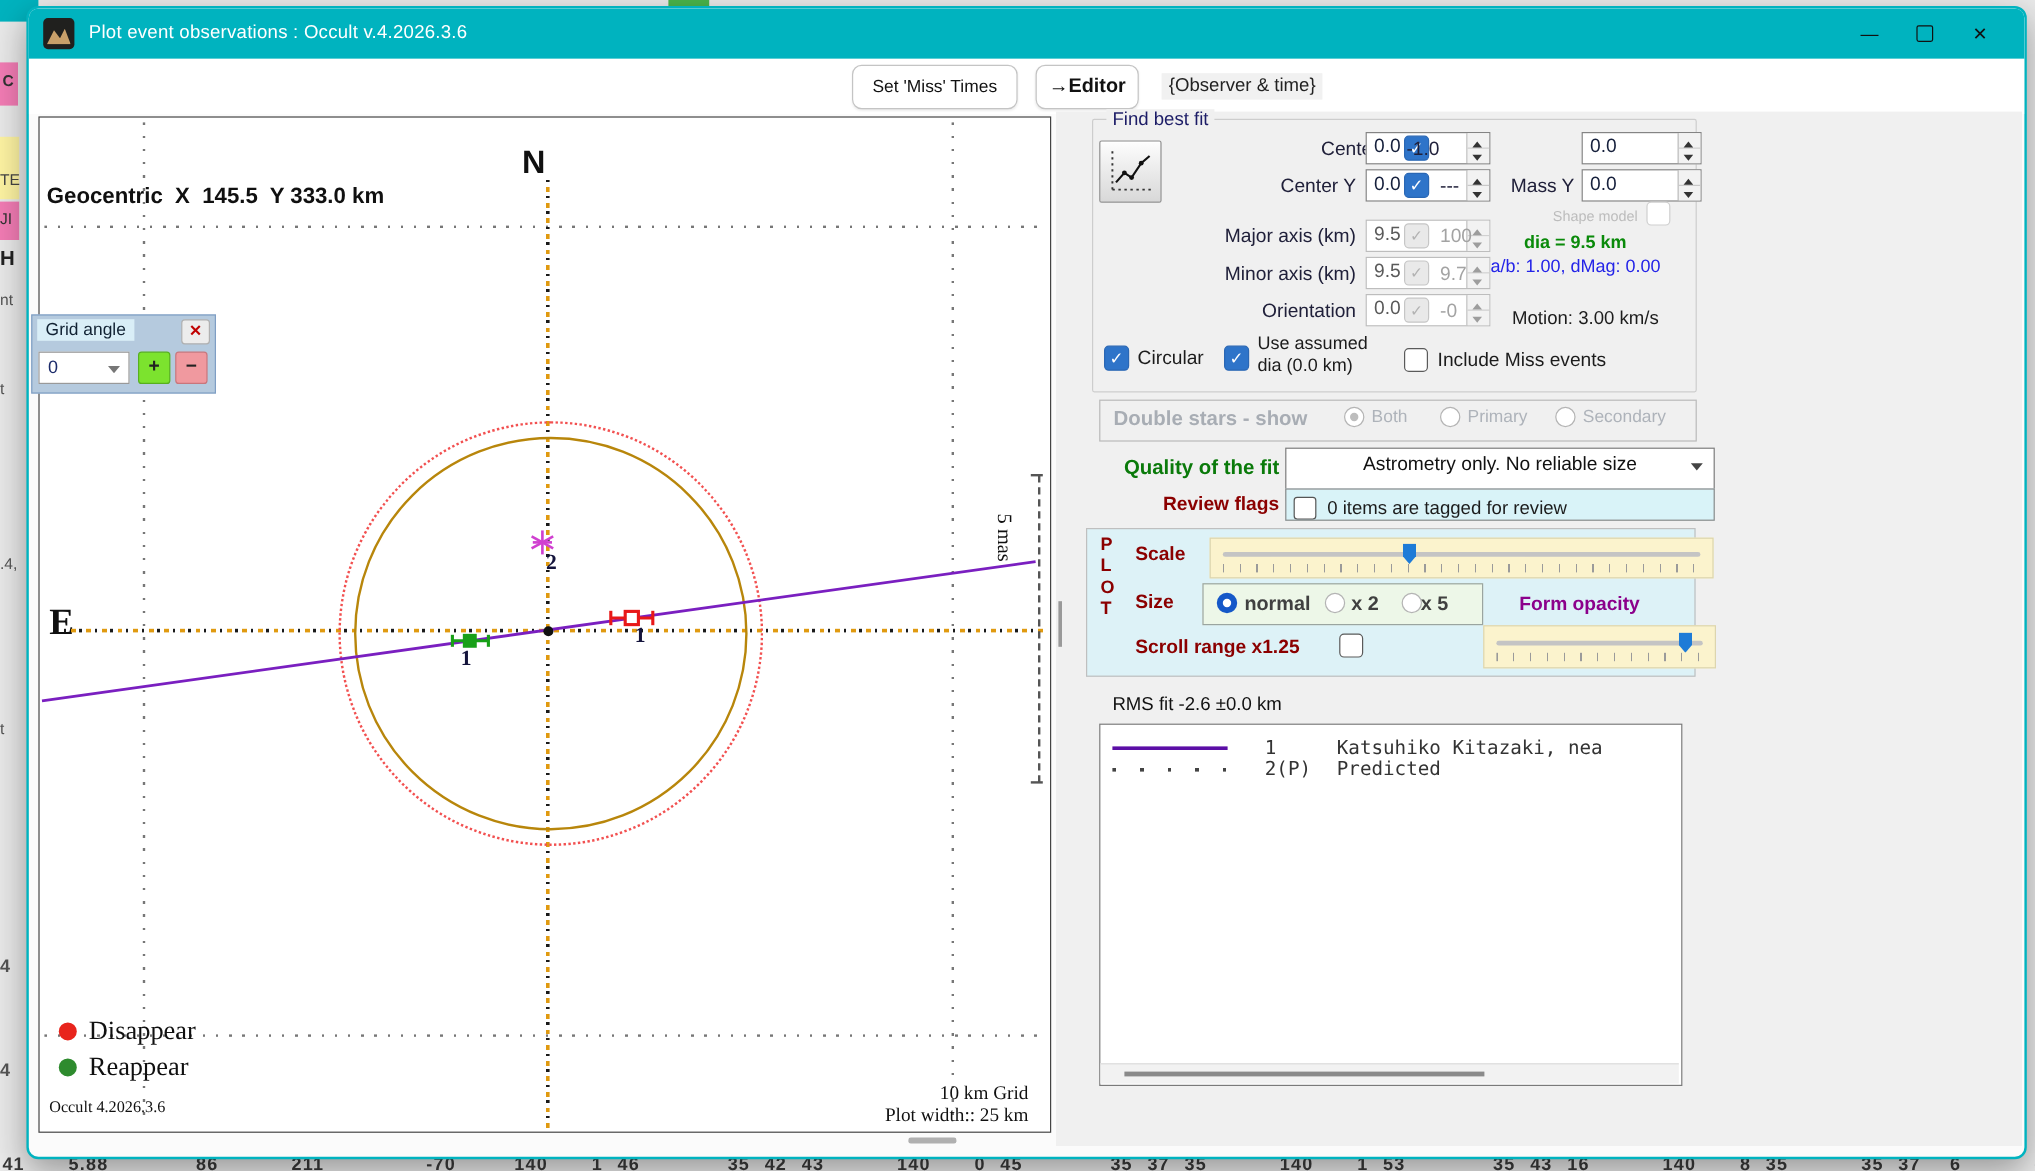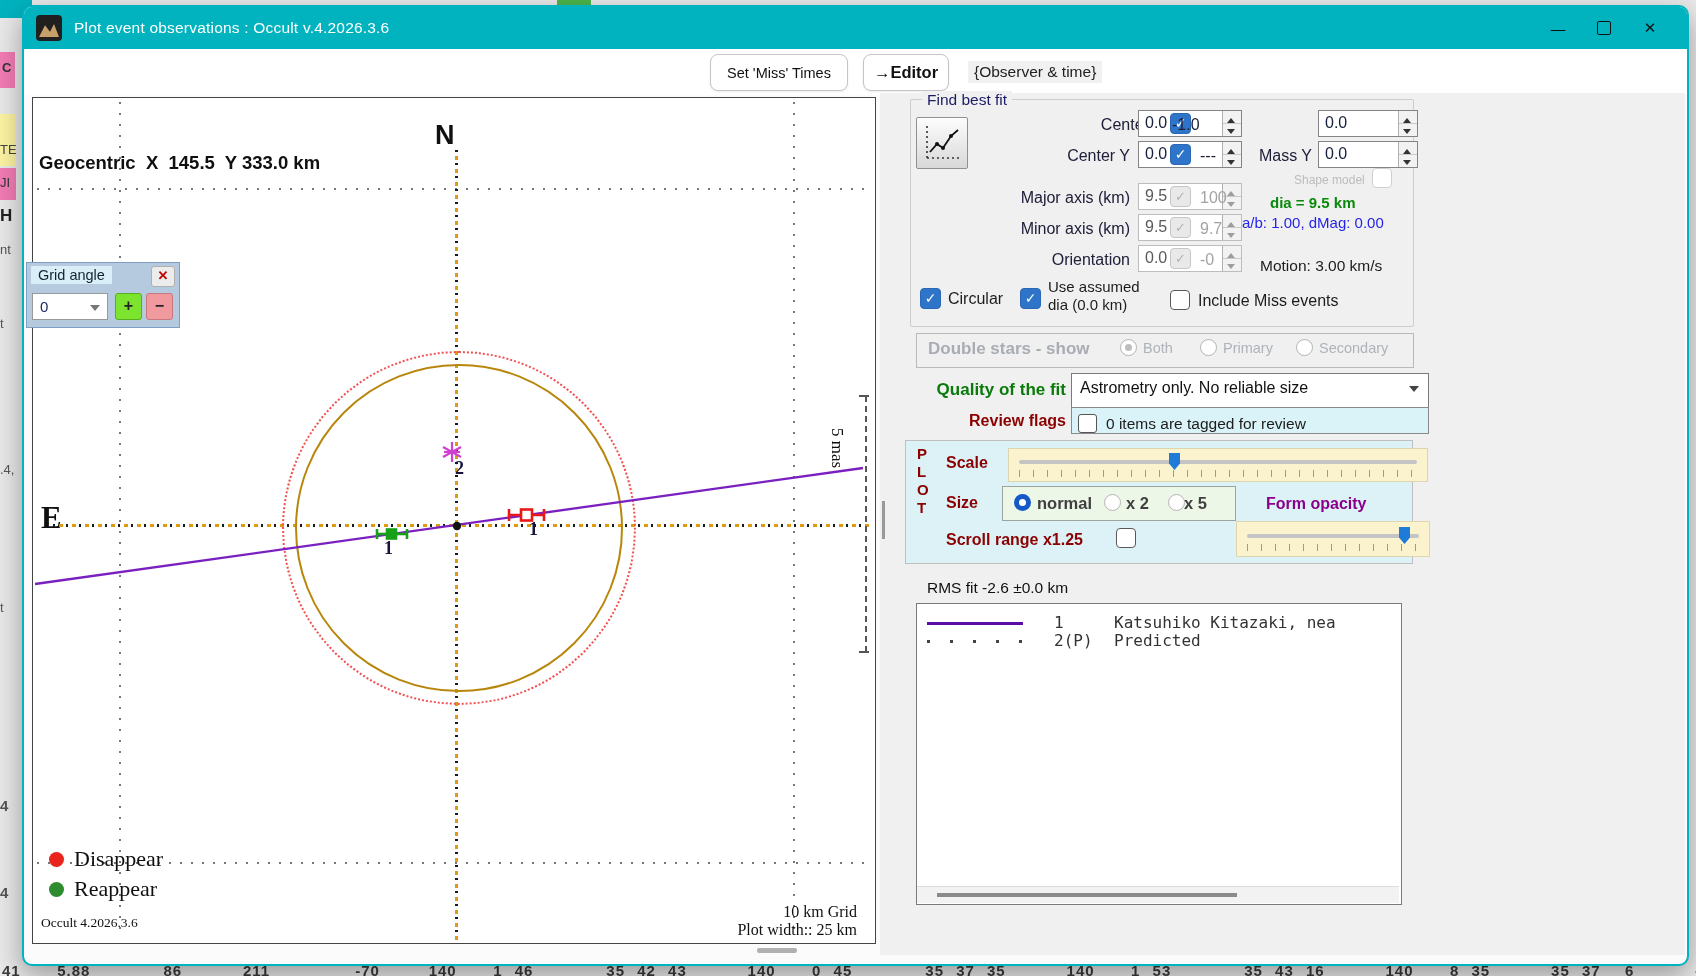--- a/index.html
+++ b/index.html
@@ -367,21 +367,21 @@
     <span class="abs rd" style="left:1096px;top:332px;">
         <i></i>
       </span>
     <span class="abs ds-opt" style="left:1119px;top:333px;">Both</span>
     <span class="abs rd" style="left:1176px;top:332px;"></span>
     <span class="abs ds-opt" style="left:1199px;top:333px;">Primary</span>
     <span class="abs rd" style="left:1272px;top:332px;"></span>
     <span class="abs ds-opt" style="left:1295px;top:333px;">Secondary</span>
 
     <span class="abs quality-lbl" style="left:870px;top:373px;width:172px;">Quality of the fit</span>
-    <div class="abs dd" style="left:1047px;top:366px;width:358px;height:44px;">
+    <div class="abs dd" style="left:1047px;top:366px;width:358px;height:44px;text-align:center;">
       <span>Astrometry only. No reliable size</span>
       <i></i>
     </div>
 
     <span class="abs review-lbl" style="left:870px;top:405px;width:172px;">Review flags</span>
     <div class="abs review-field" style="left:1047px;top:400px;width:358px;height:27px;">
       <span class="review-cb"></span>
       <span class="review-txt">0 items are tagged for review</span>
     </div>
 

